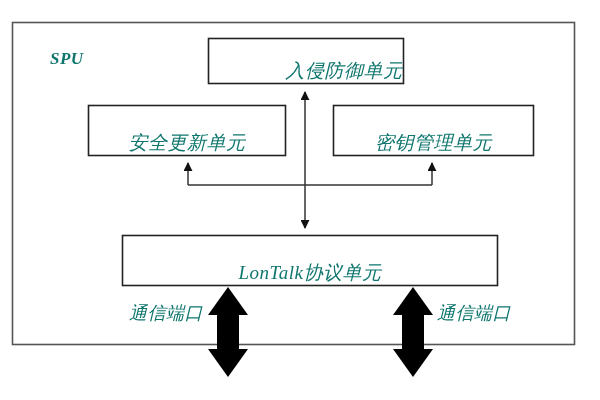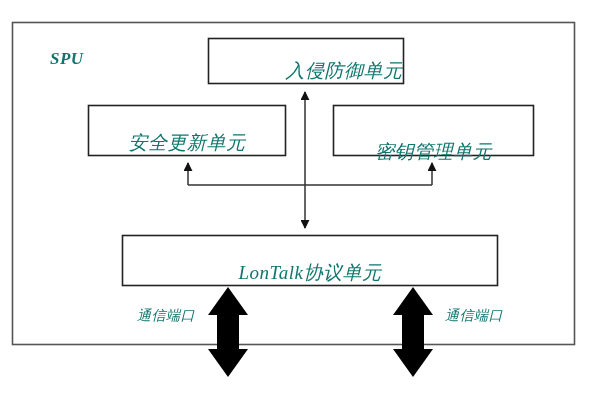--- a/index.html
+++ b/index.html
@@ -37,21 +37,21 @@
   .unit-label {
     font-size: 19px;
     letter-spacing: 0.5px;
   }
   .container-label {
     font-size: 17px;
     font-weight: 600;
     letter-spacing: 0.5px;
   }
   .port-label {
-    font-size: 14px;
+    font-size: 18px;
     letter-spacing: 0.5px;
   }
   .hit {
     position: absolute;
     background: transparent;
   }
 </style>
 </head>
 <body>
 
@@ -100,21 +100,21 @@
   </div>
 
   <div class="node-label unit-label" style="left:208px; top:38px; width:196px; height:46px;padding-left:38px;">
     <span>入侵防御单元</span>
   </div>
 
   <div class="node-label unit-label" style="left:88px; top:105px; width:198px; height:51px;">
     <span>安全更新单元</span>
   </div>
 
-  <div class="node-label unit-label" style="left:333px; top:114px; width:201px; height:51px;">
+  <div class="node-label unit-label" style="left:333px; top:105px; width:201px; height:51px;">
     <span>密钥管理单元</span>
   </div>
 
   <div class="node-label unit-label" style="left:122px; top:235px; width:376px; height:51px;border-radius:22px;">
     <span>LonTalk协议单元</span>
   </div>
 
   <div class="node-label port-label" style="left:124px; top:303px; width:84px; height:22px;">
     <span>通信端口</span>
   </div>

